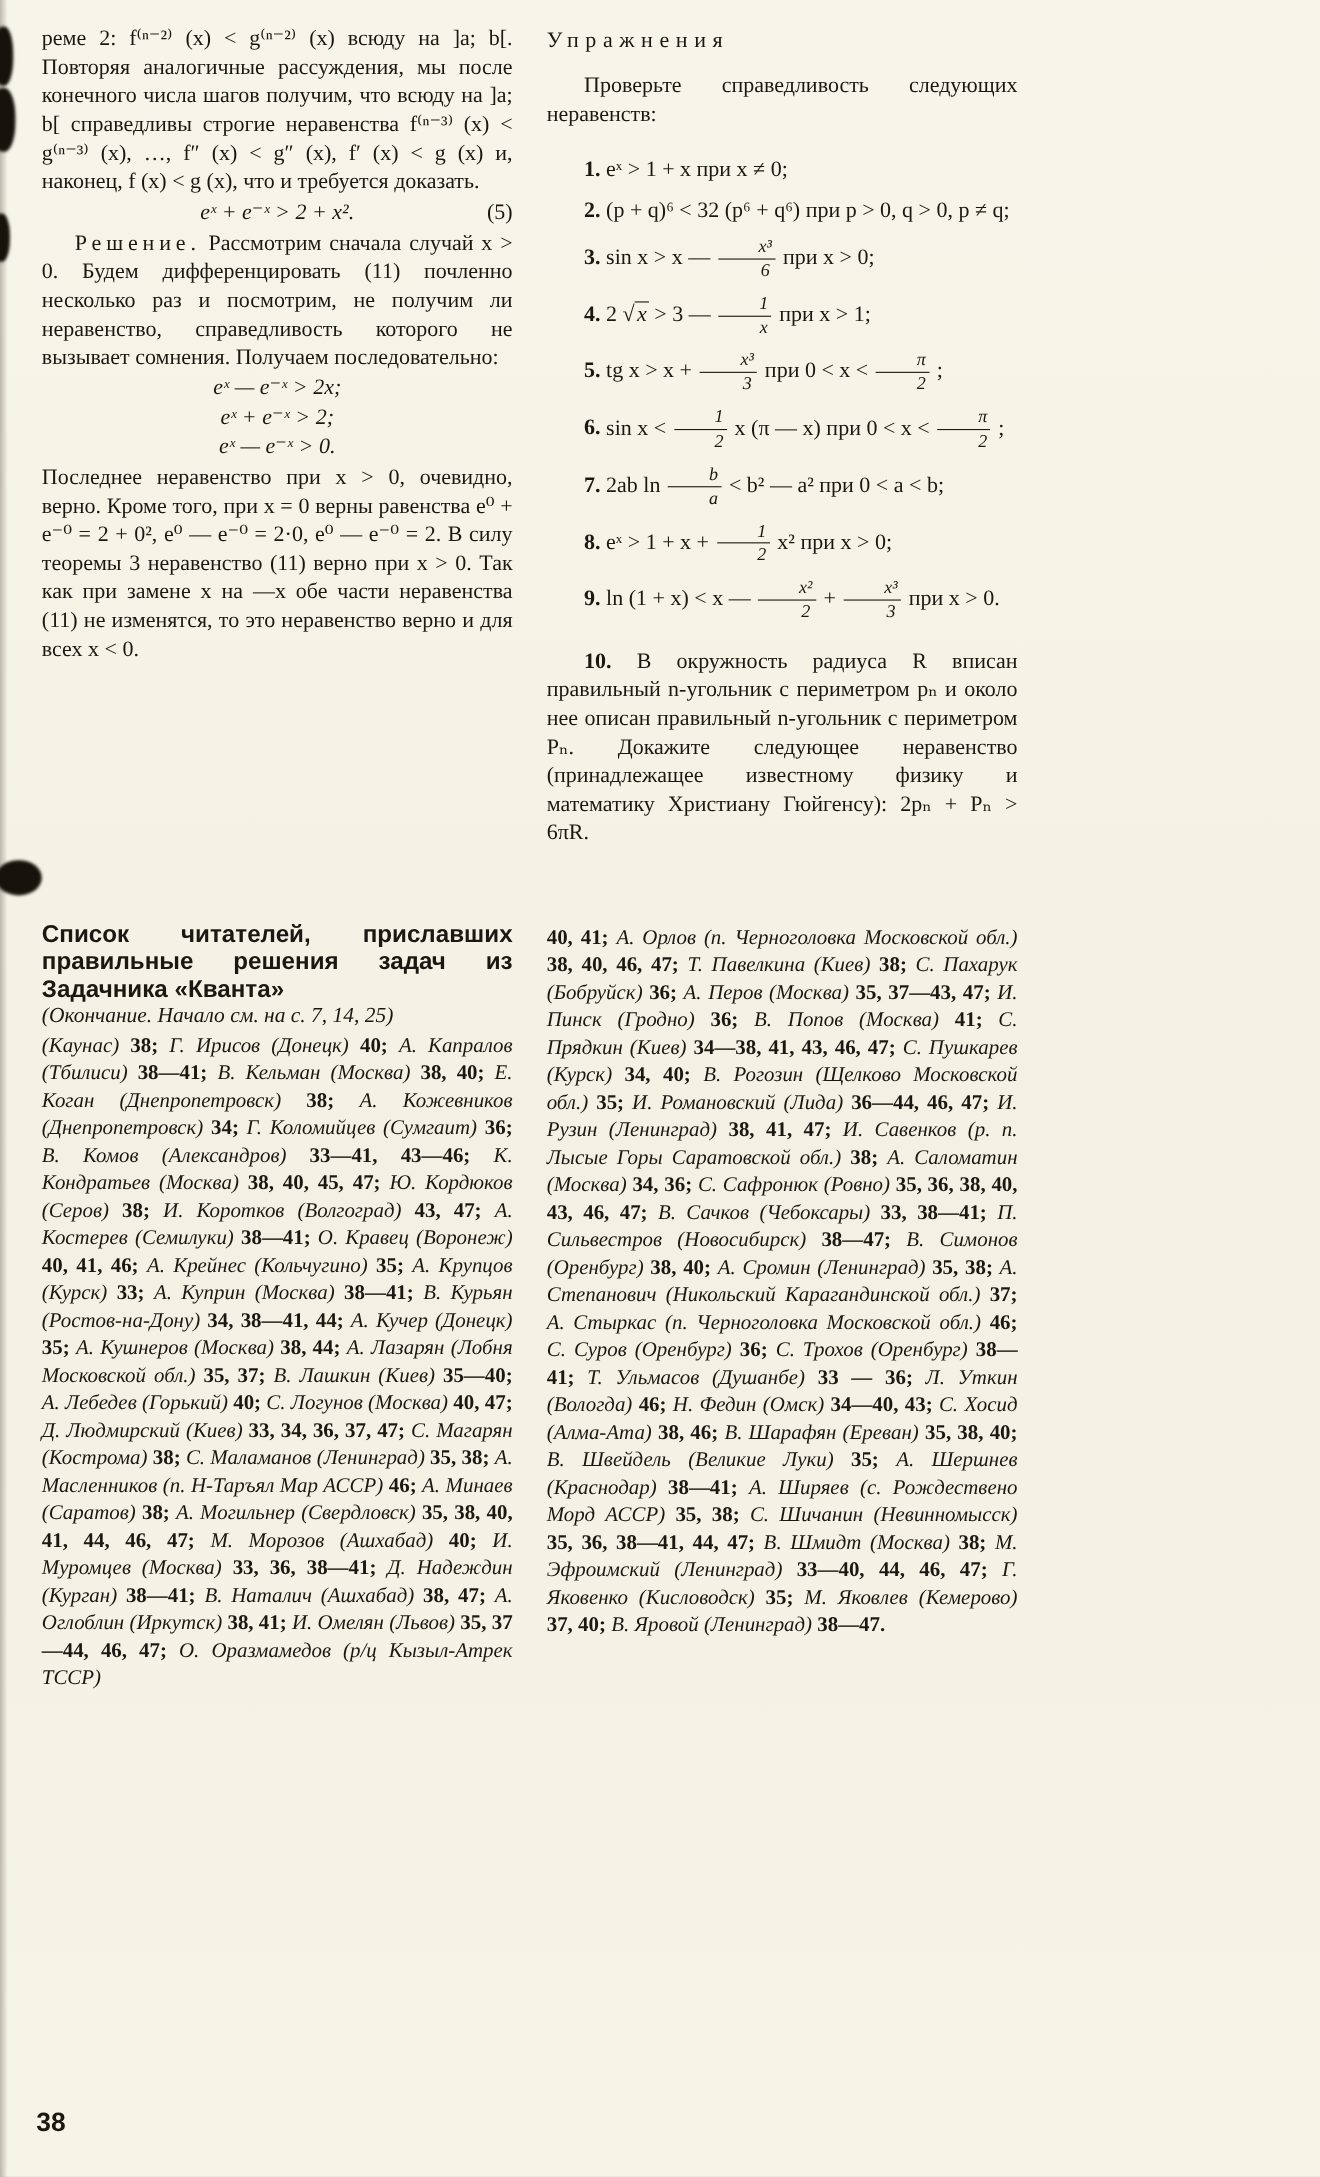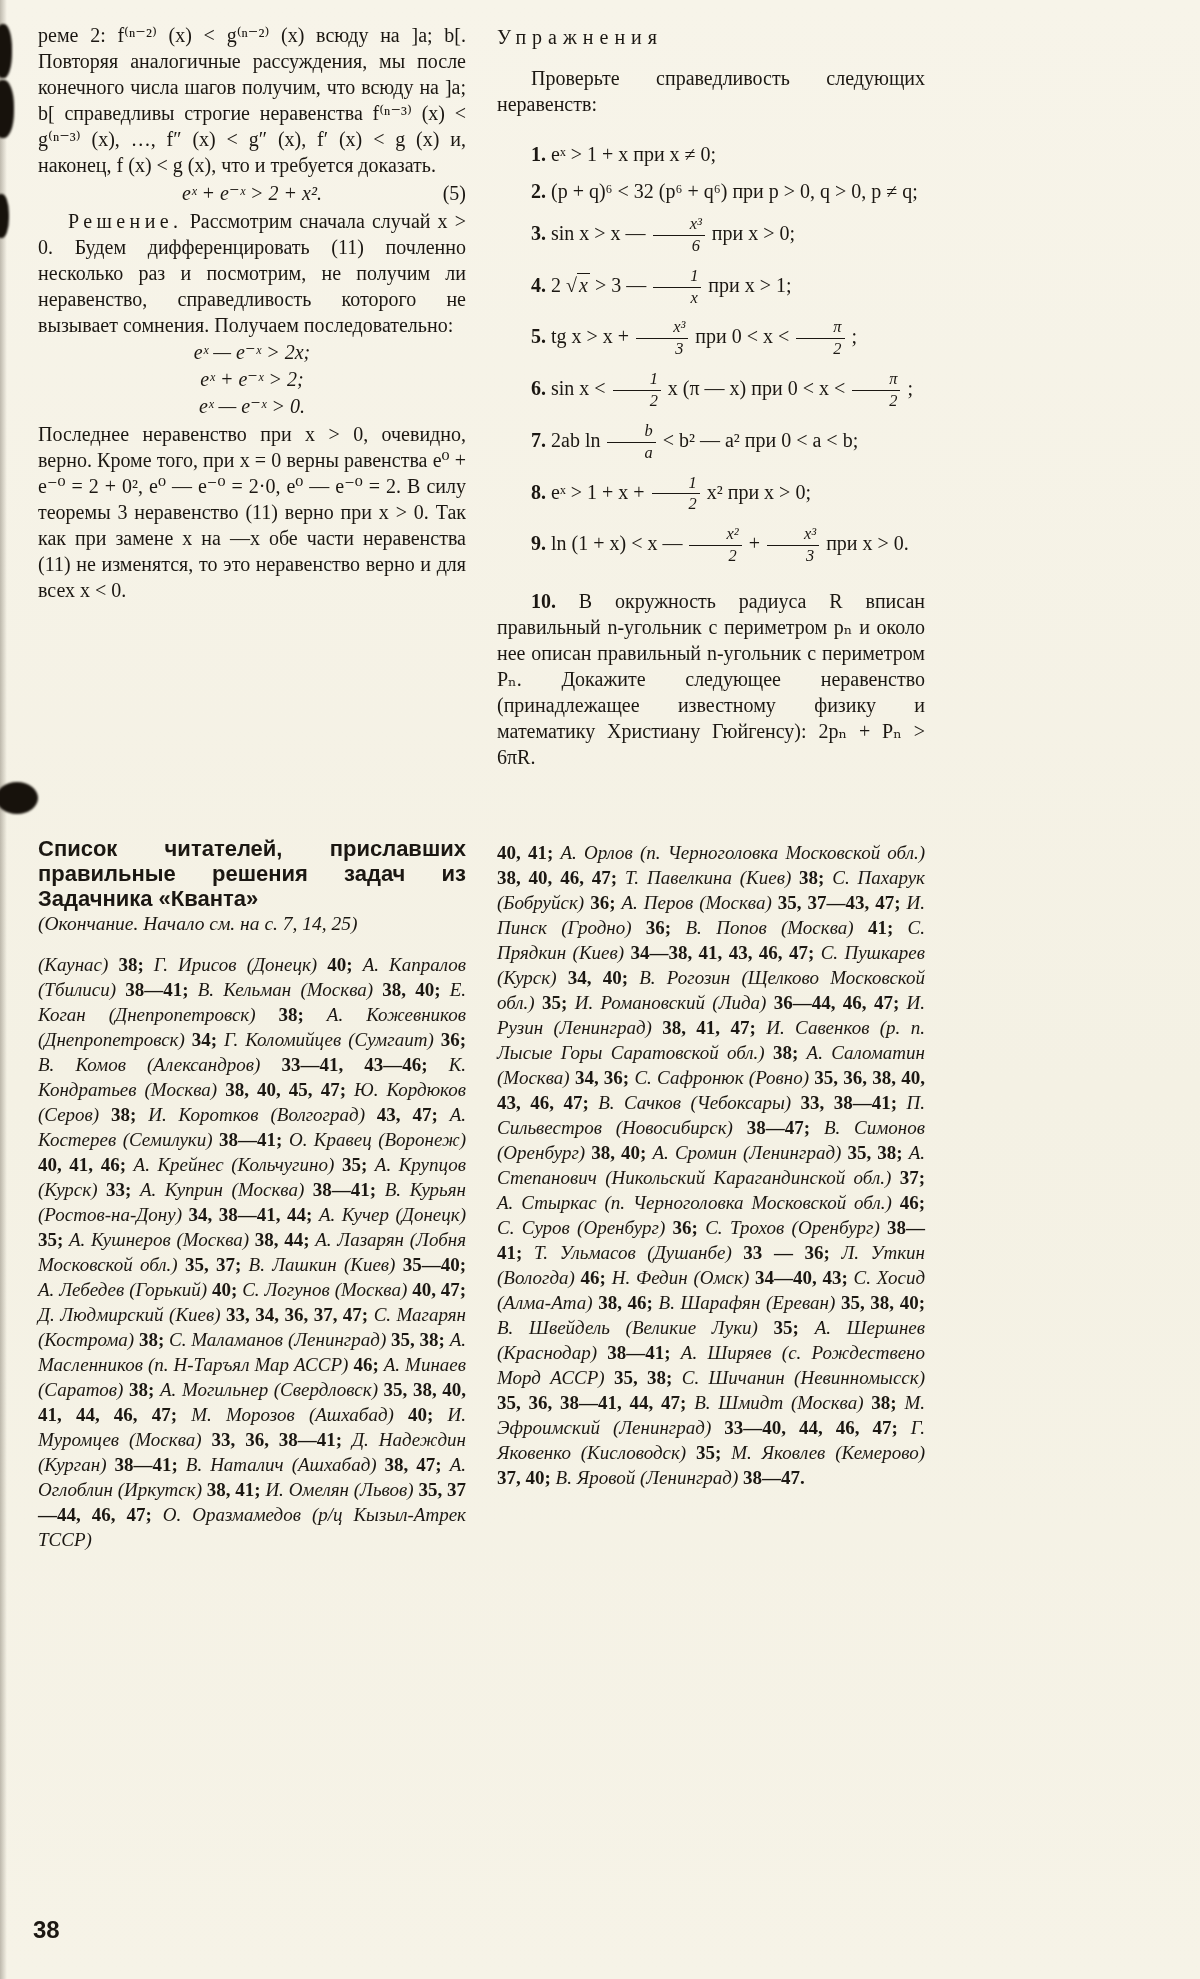--- a/index.html
+++ b/index.html
@@ -38,21 +38,21 @@
   .ex-num{font-weight:700;}
   .ex-ten{margin-top:22px;}
 
   .frac{display:inline-block;vertical-align:middle;text-align:center;font-size:0.82em;line-height:1.15;padding:0 2px;font-style:italic;}
   .fnum{display:block;border-bottom:1.5px solid currentColor;padding:0 3px 1px;}
   .fden{display:block;padding-top:1px;}
   .sqrt{white-space:nowrap;}
   .ovl{border-top:1.5px solid currentColor;padding:0 2px;font-style:italic;}
 
   .readers-head{font-family:"Liberation Sans","DejaVu Sans",sans-serif;font-size:22px;line-height:25px;font-weight:700;margin:0;}
-  .readers-sub{font-size:19.5px;line-height:25px;margin:0 0 16px;}
+  .readers-sub{font-size:19.5px;line-height:25px;margin:0 0 2px;}
   .readers-list{font-size:19px;line-height:25px;}
   .rname,.rplace{font-style:italic;}
   .rnums{font-weight:700;}
 
   .pageno{position:absolute;left:33px;top:1916px;font-size:24px;font-weight:700;
           font-family:"Liberation Sans","DejaVu Sans",sans-serif;}
 </style>
 </head>
 <body>
 

